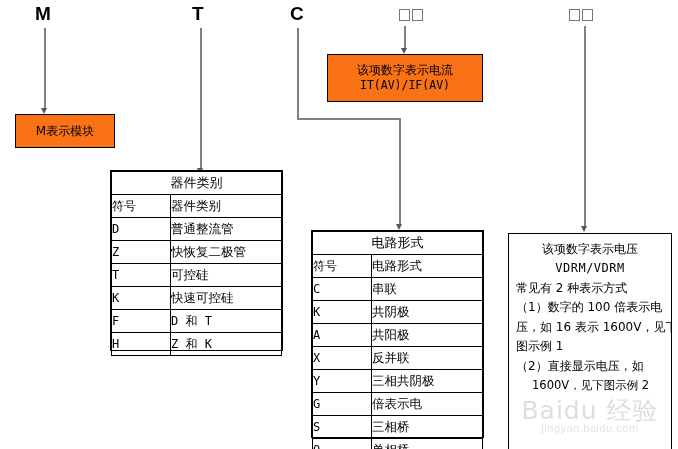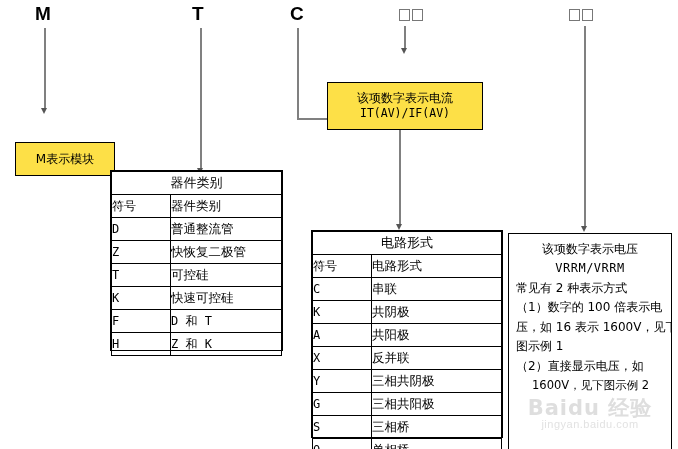--- a/index.html
+++ b/index.html
@@ -34,24 +34,24 @@
     position:absolute;width:0;height:0;
     border-left:3.5px solid transparent;
     border-right:3.5px solid transparent;
     border-top:6px solid #555;
   }
 
   
   .box{
     position:absolute;
     border:1px solid #000;
-    background:#fde047;
+    background:#f97316;
     box-sizing:border-box;
     display:flex;flex-direction:column;
-    align-items:center;justify-content:center;margin-top:28px;
+    align-items:center;justify-content:center;
   }
   .box .ln{
     font-family:"DejaVu Sans","Liberation Sans",sans-serif;
     font-size:12px;color:#000;line-height:1.35;white-space:nowrap;
   }
   .box .ln.mono{
     font-family:"DejaVu Sans Mono","Liberation Mono",monospace;
     font-size:11.5px;letter-spacing:0px;
   }
 
@@ -108,21 +108,21 @@
   .watermark{
     position:absolute;
     pointer-events:none;
     user-select:none;
     color:#d9d9d9;
     text-align:center;
     line-height:1;
   }
   .wm-big{
     font-family:"DejaVu Sans","Liberation Sans",sans-serif;
-    font-weight:bold;font-size:21px;letter-spacing:1px;
+    font-weight:normal;font-size:25px;letter-spacing:1px;
     color:#dedede;white-space:nowrap;
   }
   .wm-small{
     font-family:"Liberation Sans","DejaVu Sans",sans-serif;
     font-size:11px;letter-spacing:0.5px;color:#e2e2e2;
     white-space:nowrap;
   }
 </style>
 </head>
 <body>
@@ -199,21 +199,21 @@
         <td class="desc mono">D 和 T</td>
       </tr>
       <tr>
         <td class="sym">H</td>
         <td class="desc mono">Z 和 K</td>
       </tr>
     </tbody>
       </table>
   </div>
 
-  <div class="tbl" style="left:311px;top:230px;width:192px;height:208px;">
+  <div class="tbl" style="left:311px;top:230px;width:173px;height:208px;">
     <table>
       <tbody>
           <tr>
         <td class="title" colspan="2">电路形式</td>
       </tr>
       <tr>
         <td class="sym">符号</td>
         <td class="desc">电路形式</td>
       </tr>
       <tr>
@@ -231,37 +231,37 @@
       <tr>
         <td class="sym">X</td>
         <td class="desc">反并联</td>
       </tr>
       <tr>
         <td class="sym">Y</td>
         <td class="desc">三相共阴极</td>
       </tr>
       <tr>
         <td class="sym">G</td>
-        <td class="desc">三相共阳极</td>
+        <td class="desc">倍表示电</td>
       </tr>
       <tr>
         <td class="sym">S</td>
         <td class="desc">三相桥</td>
       </tr>
       <tr>
         <td class="sym">Q</td>
         <td class="desc">单相桥</td>
       </tr>
     </tbody>
       </table>
   </div>
 
   <div class="notebox" style="left:508px;top:233px;width:164px;height:251px;">
     <div class="nl ctr">该项数字表示电压</div>
-    <div class="nl ctr mono">VRRM/VRRM</div>
+    <div class="nl ctr mono">VDRM/VDRM</div>
     <div class="nl">常见有 2 种表示方式</div>
     <div class="nl">（1）数字的 100 倍表示电</div>
     <div class="nl">压，如 16 表示 1600V，见下</div>
     <div class="nl">图示例 1</div>
     <div class="nl">（2）直接显示电压，如</div>
     <div class="nl sm">1600V，见下图示例 2</div>
   </div>
 
   <div class="watermark" style="left:512px;top:398px;width:156px;">
     <div class="wm-big">Baidu 经验</div>

